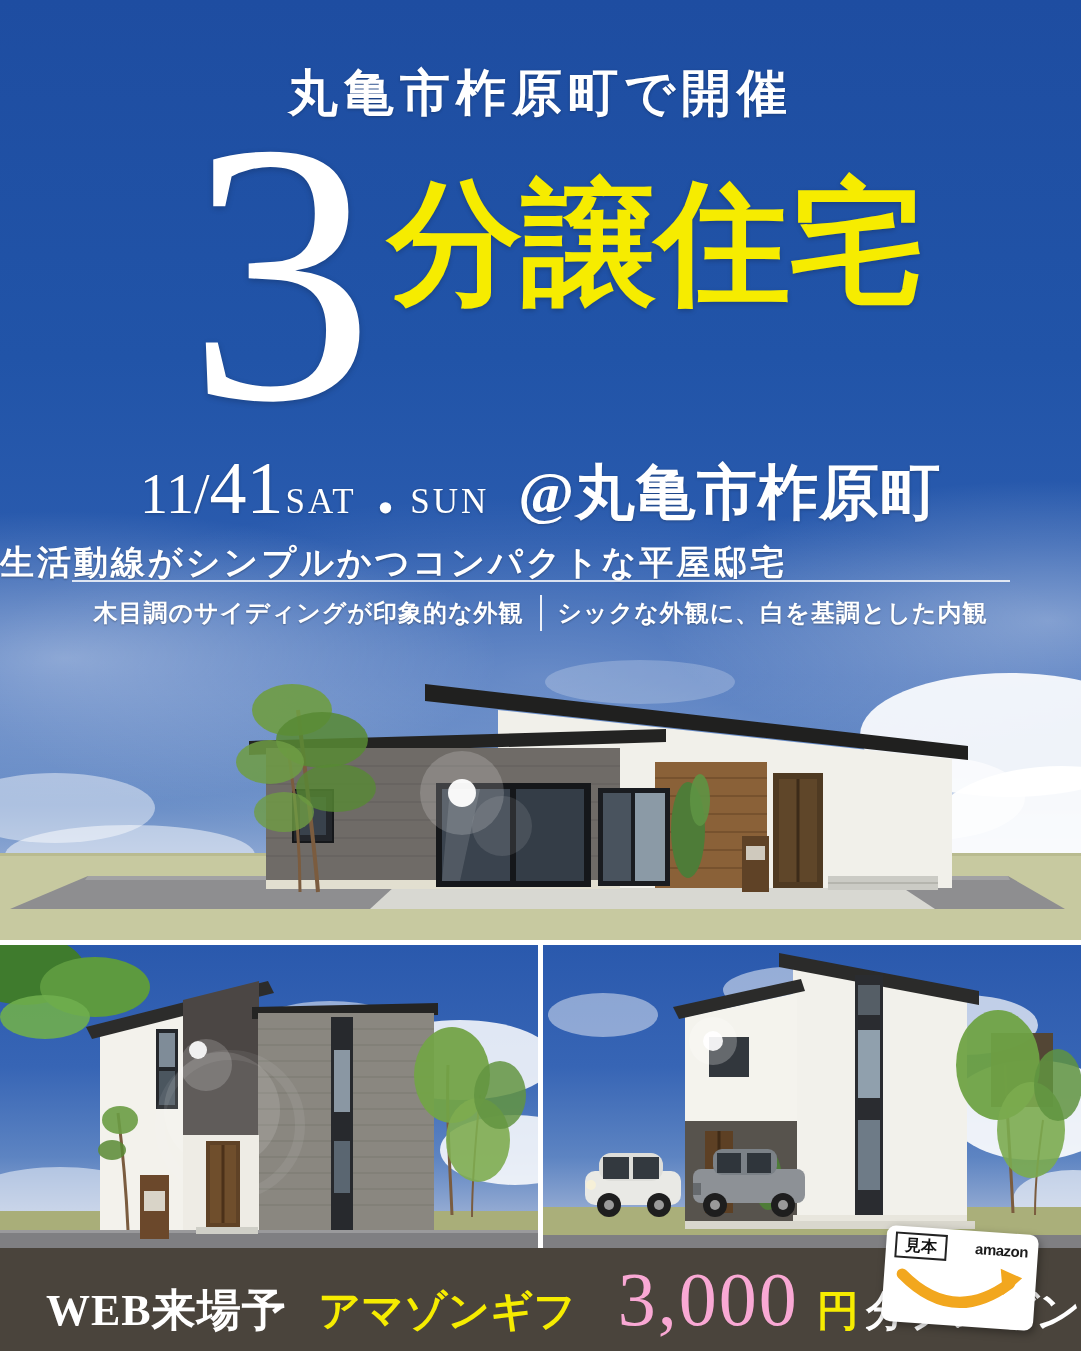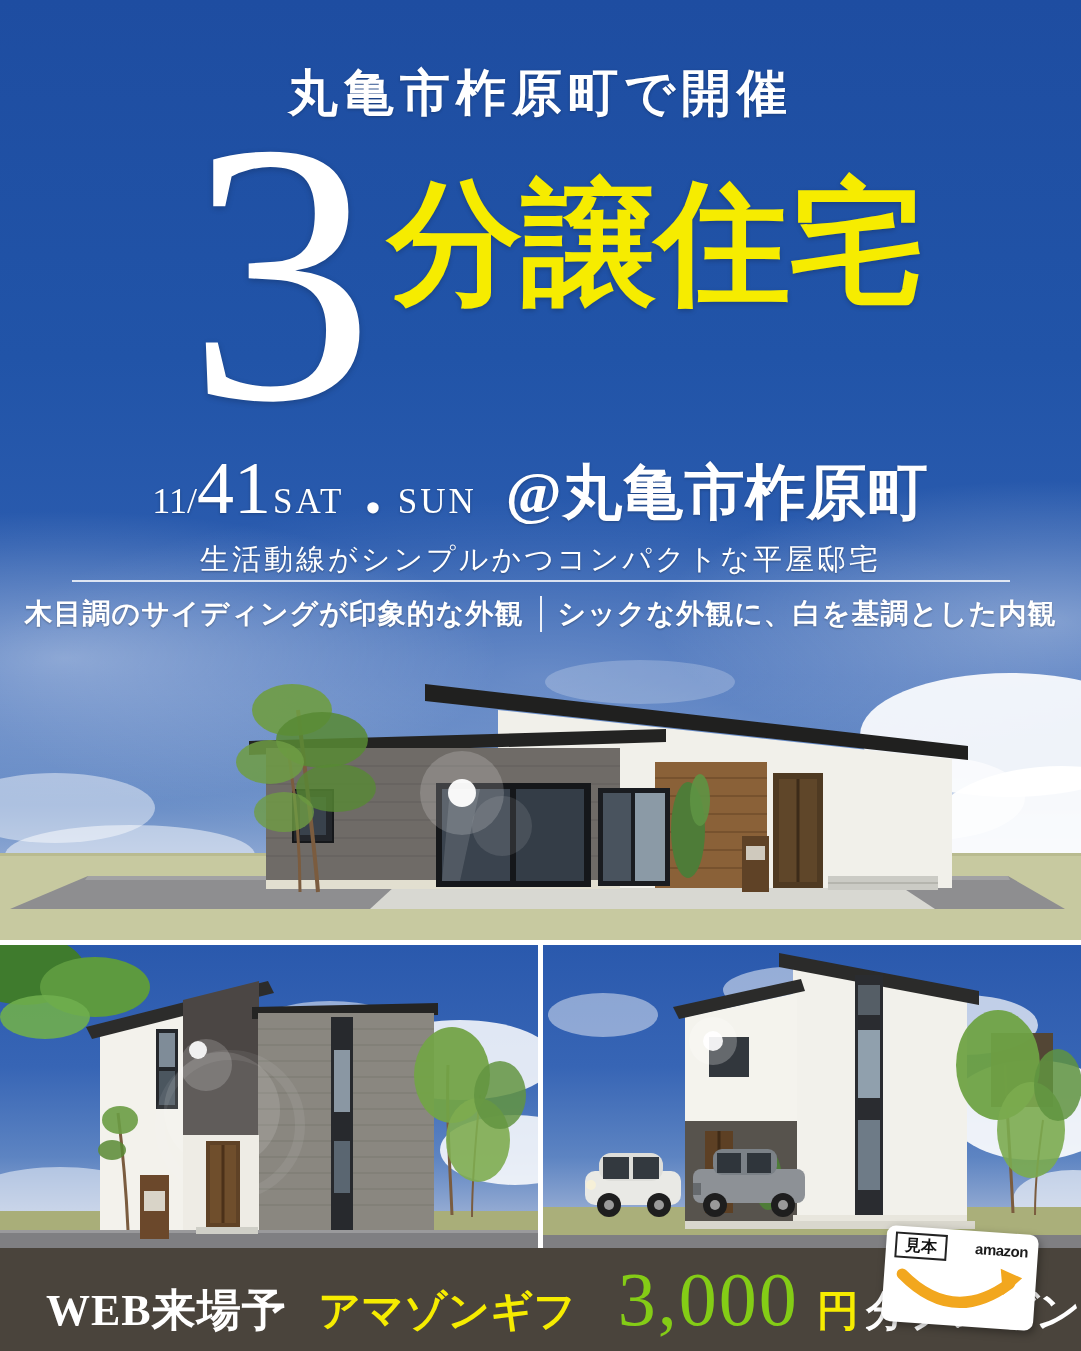--- a/index.html
+++ b/index.html
@@ -31,58 +31,58 @@
     position:absolute;left:388px;font-weight:700;line-height:140px;
     text-shadow:0 2px 5px rgba(0,0,0,.2);white-space:nowrap;
   }
   .title1{top:150px;font-size:134px;color:#f6ec00;letter-spacing:0px;margin-top:24px;}
   .title2{top:292px;font-size:134px;color:#ffffff;letter-spacing:10px;}
   .date-row{
     position:absolute;top:446px;left:0;width:100%;
     display:flex;justify-content:center;align-items:baseline;
     color:#ffffff;text-shadow:0 1px 3px rgba(0,0,0,.25);white-space:nowrap;
   }
-  .d-month{font-size:36px;}
+  .d-month{font-size:56px;}
   .d-day{font-size:74px;}
   .d-dow{font-size:35px;letter-spacing:3px;margin-left:2px;}
   .d-dot{font-size:70px;font-weight:700;margin:0 14px 0 20px;}
   .d-place{font-size:60px;font-weight:700;margin-left:29px;letter-spacing:1px;}
   .catch{
-    position:absolute;top:540px;left:0;width:100%;text-align:center;
-    color:#ffffff;font-size:29px;font-weight:400;letter-spacing:3px;
+    position:absolute;top:540px;left:0;width:100%;
+    color:#ffffff;font-size:34px;font-weight:700;letter-spacing:3px;
     text-shadow:0 1px 2px rgba(0,0,0,.3);
   }
   .divider{
     position:absolute;top:580px;left:72px;width:938px;height:2px;
     background:rgba(255,255,255,.8);
   }
   .features{
     position:absolute;top:595px;left:0;width:100%;
     display:flex;justify-content:center;align-items:center;
-    color:#ffffff;font-size:28px;font-weight:700;letter-spacing:1px;
+    color:#ffffff;font-size:24px;font-weight:700;letter-spacing:1px;
     text-shadow:0 1px 2px rgba(0,0,0,.3);white-space:nowrap;
   }
   .feat-sep{display:inline-block;width:2px;height:36px;background:rgba(255,255,255,.9);margin:0 16px;}
   .main-photo{position:absolute;left:0;top:640px;width:1081px;height:300px;display:block;}
   
   .photo{position:absolute;top:945px;width:538px;height:303px;overflow:hidden;}
   .photo-left{left:0;
     background:linear-gradient(180deg,#2a59ad 0%,#3765b5 40%,#5d84c2 70%,#93aad2 88%,#b5c3da 100%);}
   .photo-right{left:543px;
     background:linear-gradient(180deg,#2a59ad 0%,#3765b5 40%,#5d84c2 70%,#93aad2 88%,#b5c3da 100%);}
   .photo svg{display:block;width:538px;height:303px;}
   
   .bar{
     position:absolute;left:0;top:1248px;width:1081px;height:103px;background:#4a443c;
     display:flex;align-items:baseline;padding-left:46px;box-sizing:border-box;
   }
   .bar > span{line-height:103px;}
   .f-white{color:#ffffff;font-size:44px;font-weight:700;letter-spacing:1px;}
   .f-yellow{color:#f6ec00;font-size:42px;font-weight:700;letter-spacing:0px;}
-  .f-amount{color:#84cc16;font-size:76px;font-weight:400;letter-spacing:2px;margin:0 18px;}
+  .f-amount{color:#f9a8d4;font-size:76px;font-weight:400;letter-spacing:2px;margin:0 18px;}
   .f-unit{color:#f6ec00;font-size:42px;font-weight:700;}
   .f-tail{color:#ffffff;font-size:42px;font-weight:700;display:inline-block;transform:skewX(-8deg);}
   
   .gift-card{
     position:absolute;left:884px;top:1230px;width:152px;height:96px;
     background:#ffffff;border-radius:9px;transform:rotate(4deg);
     box-shadow:2px 3px 8px rgba(0,0,0,.35);z-index:5;
   }
   .sample{
     position:absolute;top:6px;left:9px;border:2px solid #222;padding:0px 8px;

